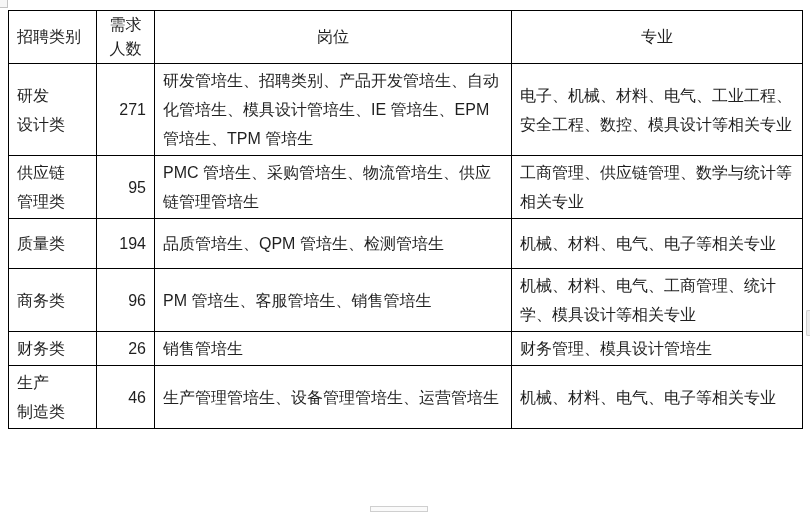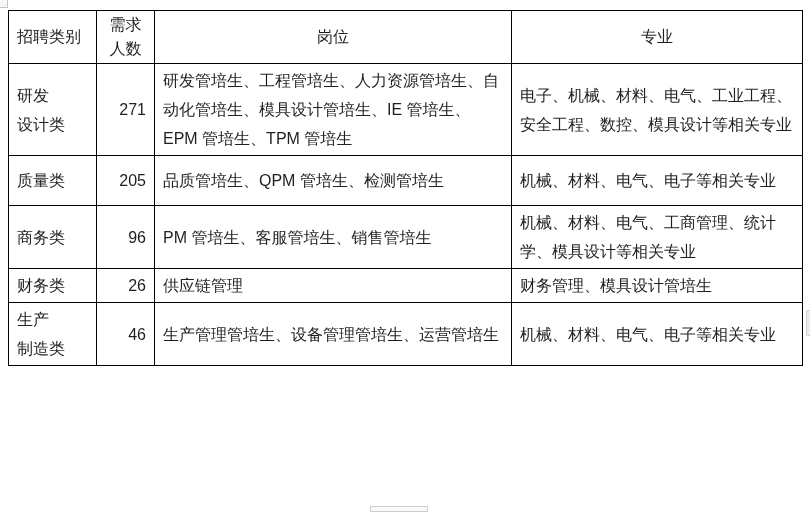--- a/index.html
+++ b/index.html
@@ -107,39 +107,46 @@
 人数</th>
         <th class="col-positions">岗位</th>
         <th class="col-majors">专业</th>
       </tr>
     </thead>
     <tbody>
       <tr class="r0">
         <td class="cell-category">研发
 设计类</td>
         <td class="cell-count">271</td>
-        <td class="cell-positions">研发管培生、工程管培生、人力资源管培生、自动化管培生、模具设计管培生、IE 管培生、EPM 管培生、TPM 管培生</td>
+        <td class="cell-positions">研发管培生、招聘类别、产品开发管培生、自动化管培生、模具设计管培生、IE 管培生、EPM 管培生、TPM 管培生</td>
         <td class="cell-majors">电子、机械、材料、电气、工业工程、安全工程、数控、模具设计等相关专业</td>
+      </tr>
+      <tr class="r1">
+        <td class="cell-category">供应链
+管理类</td>
+        <td class="cell-count">95</td>
+        <td class="cell-positions">PMC 管培生、采购管培生、物流管培生、供应链管理管培生</td>
+        <td class="cell-majors">工商管理、供应链管理、数学与统计等相关专业</td>
       </tr>
       <tr class="r2">
         <td class="cell-category">质量类</td>
-        <td class="cell-count">205</td>
+        <td class="cell-count">194</td>
         <td class="cell-positions">品质管培生、QPM 管培生、检测管培生</td>
         <td class="cell-majors">机械、材料、电气、电子等相关专业</td>
       </tr>
       <tr class="r3">
         <td class="cell-category">商务类</td>
         <td class="cell-count">96</td>
         <td class="cell-positions">PM 管培生、客服管培生、销售管培生</td>
         <td class="cell-majors">机械、材料、电气、工商管理、统计学、模具设计等相关专业</td>
       </tr>
       <tr class="r5">
         <td class="cell-category">财务类</td>
         <td class="cell-count">26</td>
-        <td class="cell-positions">供应链管理</td>
+        <td class="cell-positions">销售管培生</td>
         <td class="cell-majors">财务管理、模具设计管培生</td>
       </tr>
       <tr class="r6">
         <td class="cell-category">生产
 制造类</td>
         <td class="cell-count">46</td>
         <td class="cell-positions">生产管理管培生、设备管理管培生、运营管培生</td>
         <td class="cell-majors">机械、材料、电气、电子等相关专业</td>
       </tr>
     </tbody>

